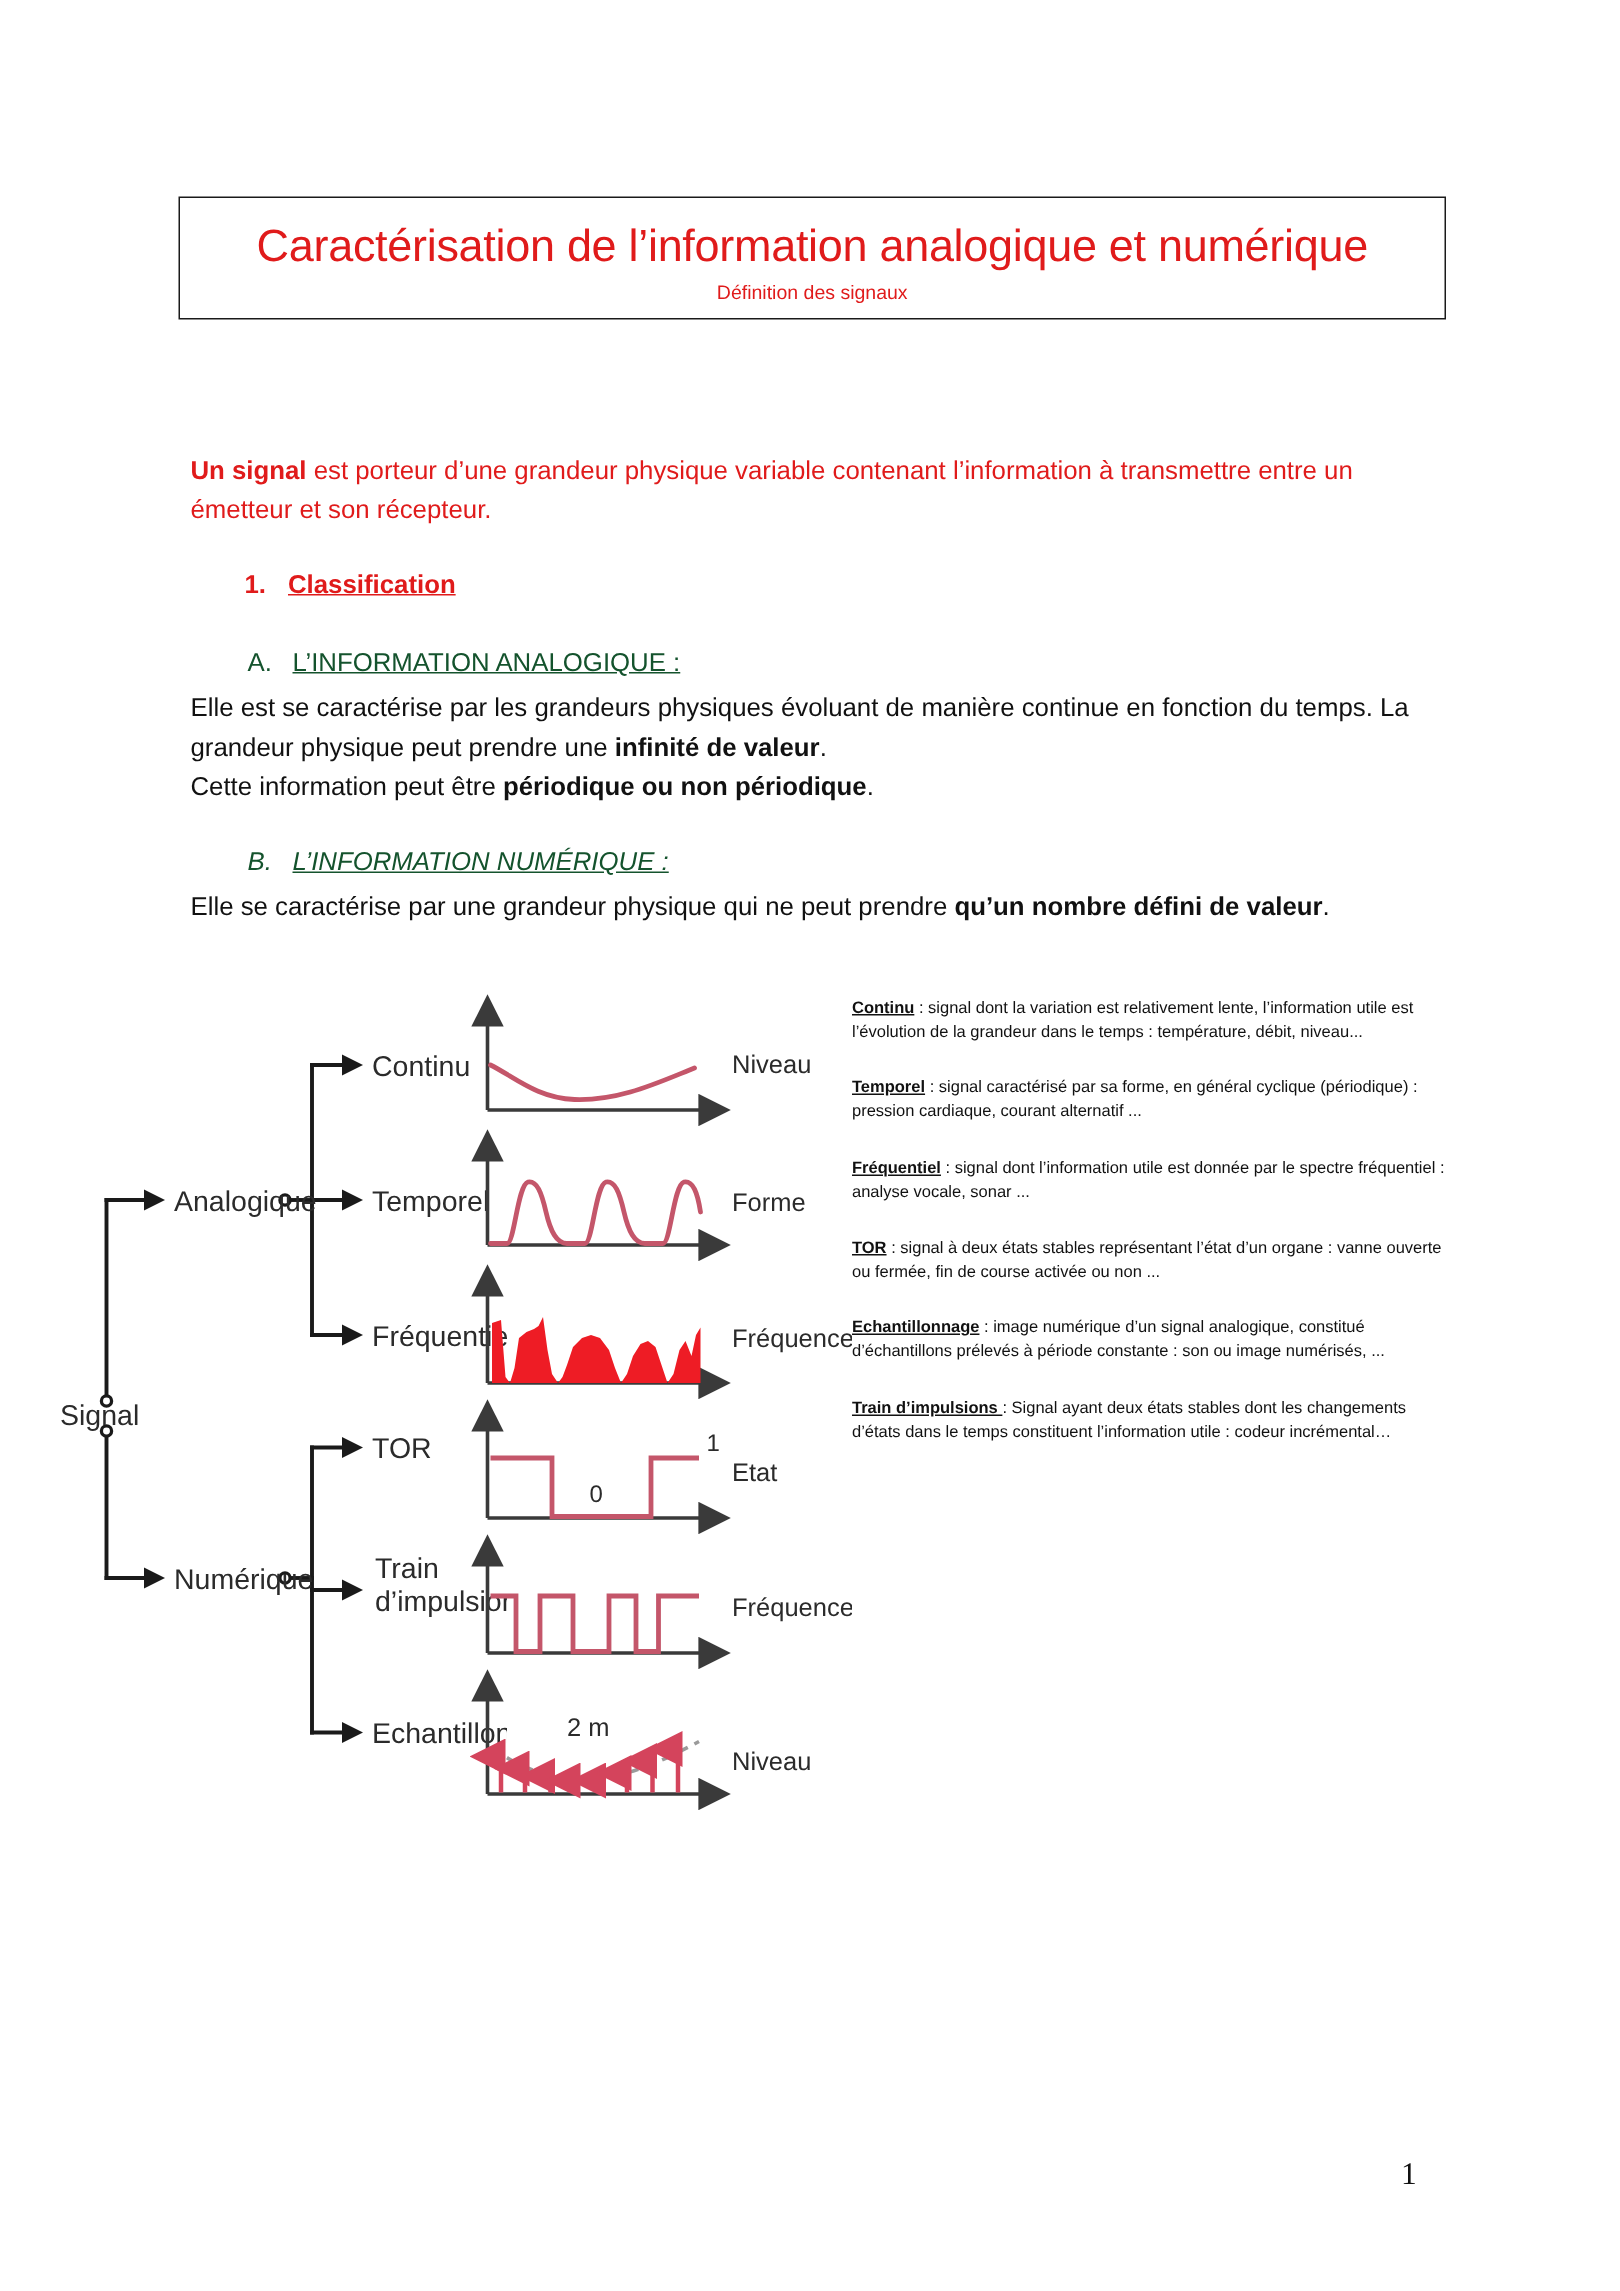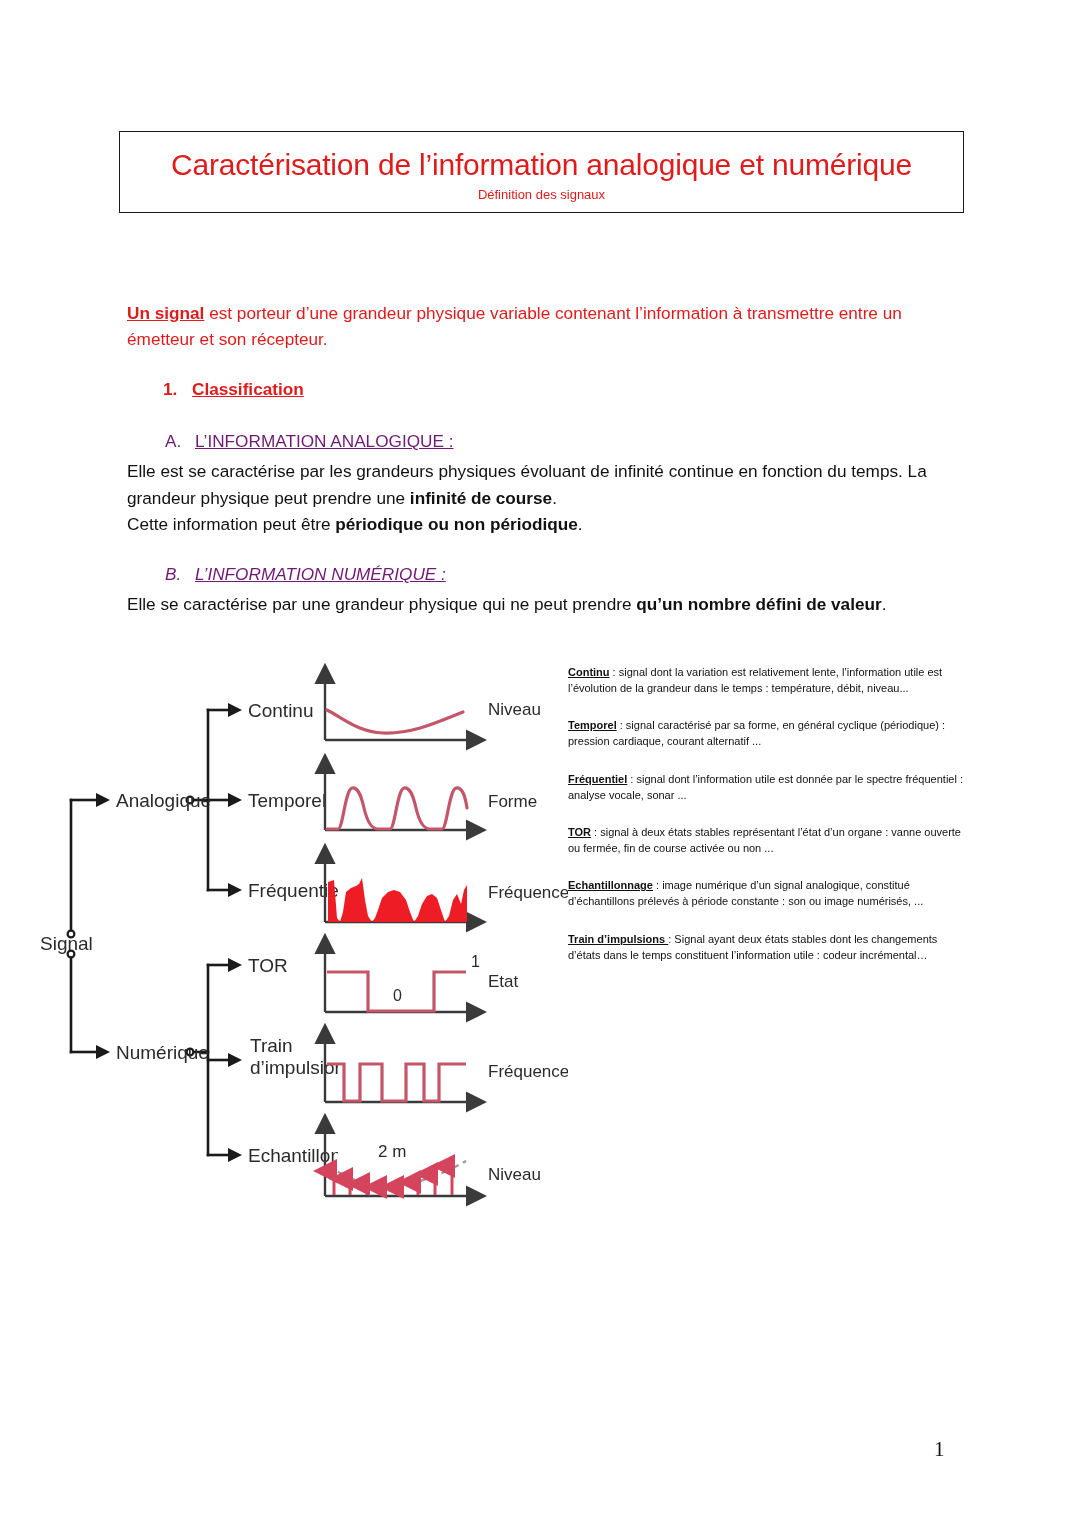--- a/index.html
+++ b/index.html
@@ -50,21 +50,20 @@
     position: absolute;
     left: 127px;
     top: 300px;
     width: 840px;
     color: #E01B1B;
     font-size: 17.2px;
     line-height: 1.52;
   }
   .intro .lead {
     font-weight: bold;
-    text-decoration: underline;
     text-align: right;
   }
 
   
   .h-num {
     position: absolute;
     left: 163px;
     top: 379px;
     font-size: 17.2px;
     color: #E01B1B;
@@ -77,21 +76,21 @@
   }
   .h-num .txt {
     text-decoration: underline;
     margin-top: 14px;
   }
 
   
   .h-letter {
     position: absolute;
     font-size: 17.2px;
-    color: #701a75;
+    color: #14532d;
     white-space: nowrap;
   }
   .h-letter .ltr {
     display: inline-block;
     width: 30px;
   }
   .h-letter .txt {
     text-decoration: underline;
   }
   #head-a { left: 165px; top: 431px; }
@@ -160,21 +159,21 @@
     <div class="title-main">Caractérisation de l’information analogique et numérique</div>
     <div class="title-sub">Définition des signaux</div>
   </div>
 
   <div class="intro"><span class="lead">Un signal</span><span> est porteur d’une grandeur physique variable contenant l’information à transmettre entre un émetteur et son récepteur.</span></div>
 
   <div class="h-num"><span class="num">1.</span><span class="txt">Classification</span></div>
 
   <div class="h-letter" id="head-a"><span class="ltr">A.</span><span class="txt">L’INFORMATION ANALOGIQUE :</span></div>
 
-  <div class="body-par" id="par-a"><span>Elle est se caractérise par les grandeurs physiques évoluant de infinité continue en fonction du temps. La grandeur physique peut prendre une </span><b>infinité de course</b><span>.</span><br><span>Cette information peut être </span><b>périodique ou non périodique</b><span>.</span></div>
+  <div class="body-par" id="par-a"><span>Elle est se caractérise par les grandeurs physiques évoluant de manière continue en fonction du temps. La grandeur physique peut prendre une </span><b>infinité de valeur</b><span>.</span><br><span>Cette information peut être </span><b>périodique ou non périodique</b><span>.</span></div>
 
   <div class="h-letter" id="head-b"><span class="ltr">B.</span><span class="txt">L’INFORMATION NUMÉRIQUE :</span></div>
 
   <div class="body-par" id="par-b"><span>Elle se caractérise par une grandeur physique qui ne peut prendre </span><b>qu’un nombre défini de valeur</b><span>.</span></div>
 
   <div class="figure">
 
     <svg class="tree-svg" width="300" height="570" viewBox="0 0 300 570">
       <g stroke="#1a1a1a" stroke-width="2.6" fill="none" stroke-linecap="square">
 

